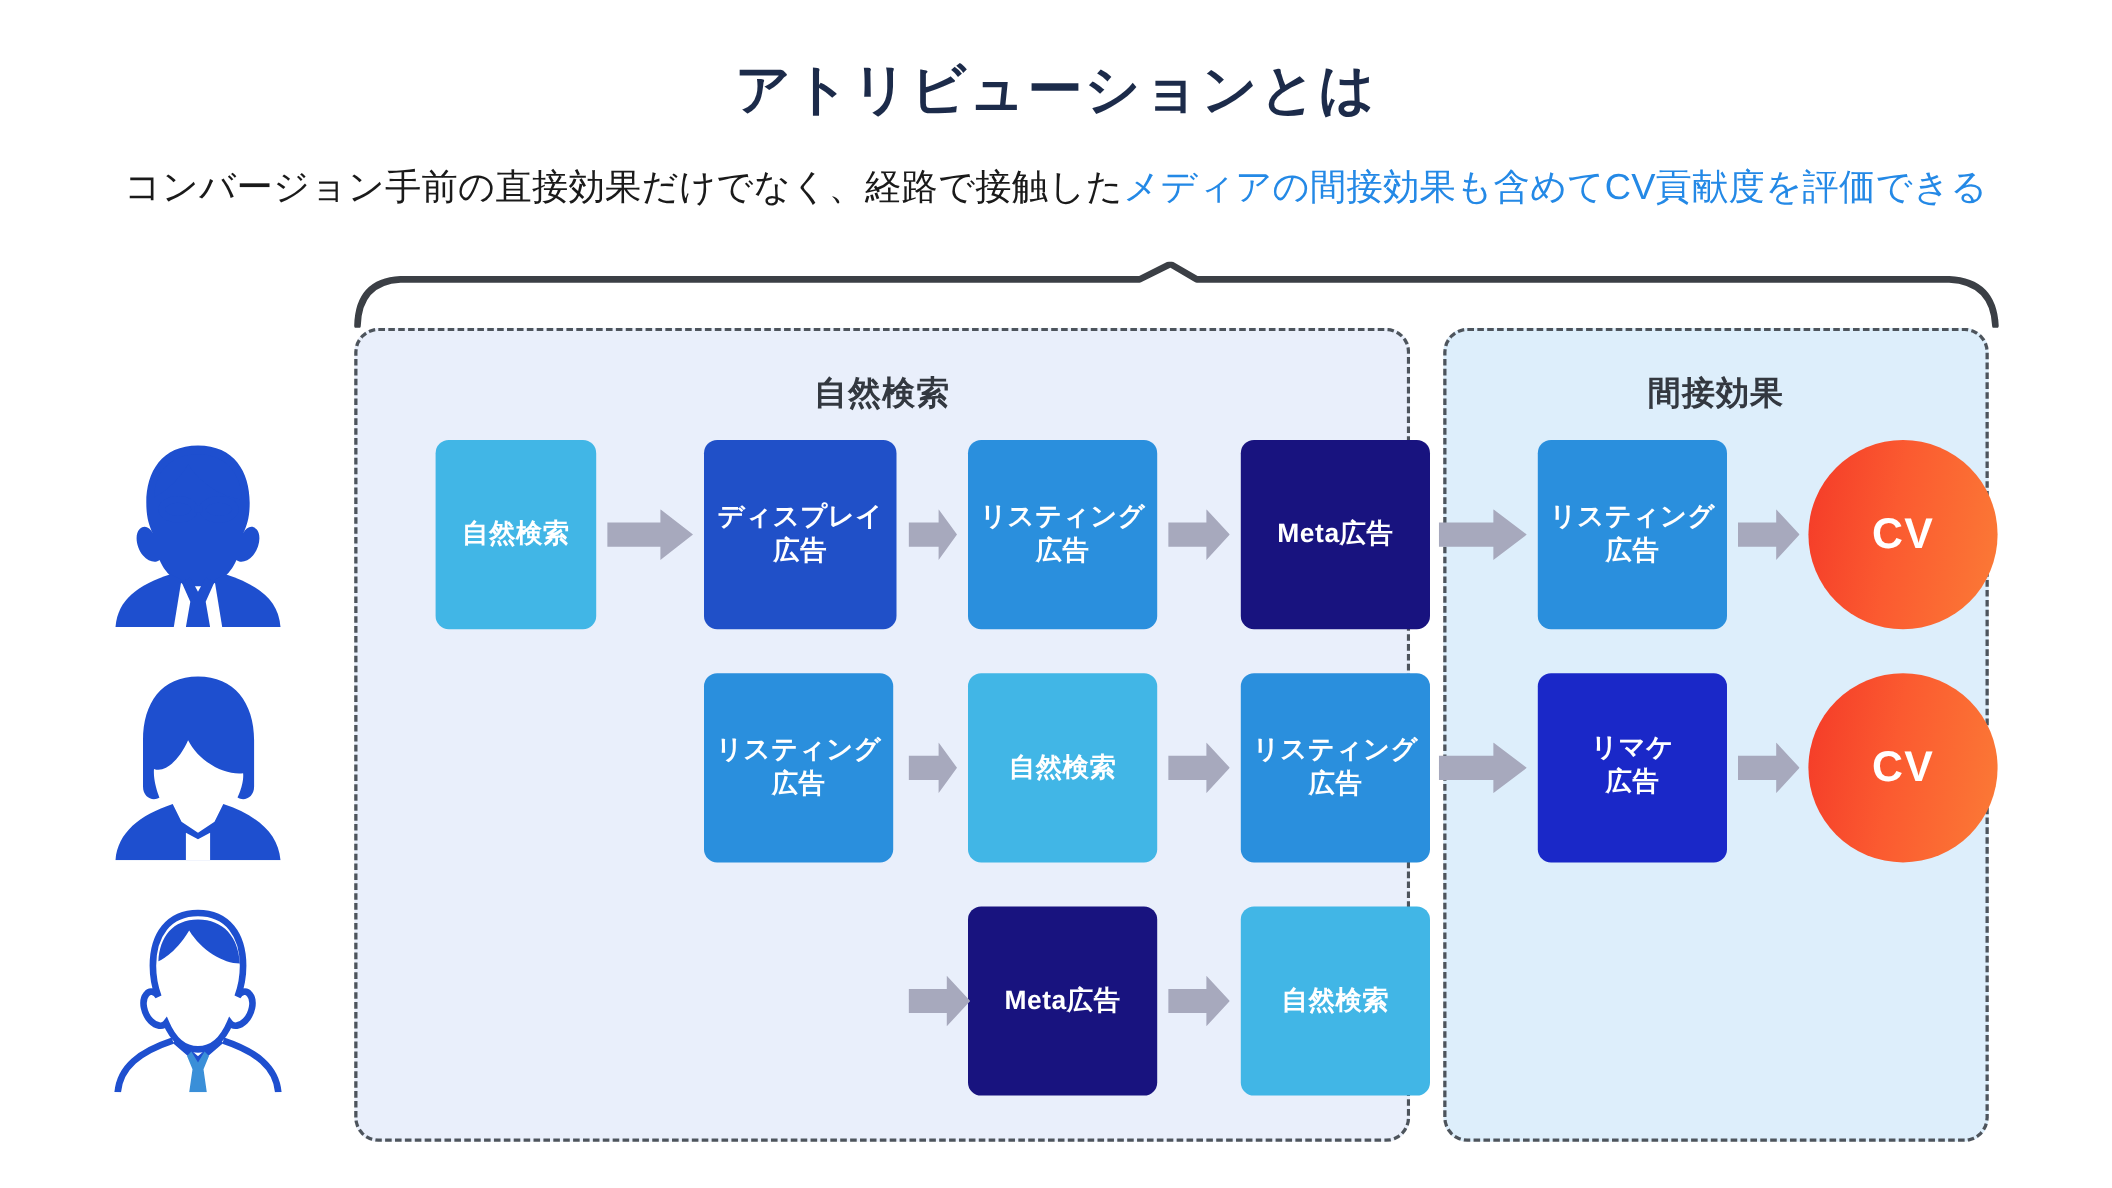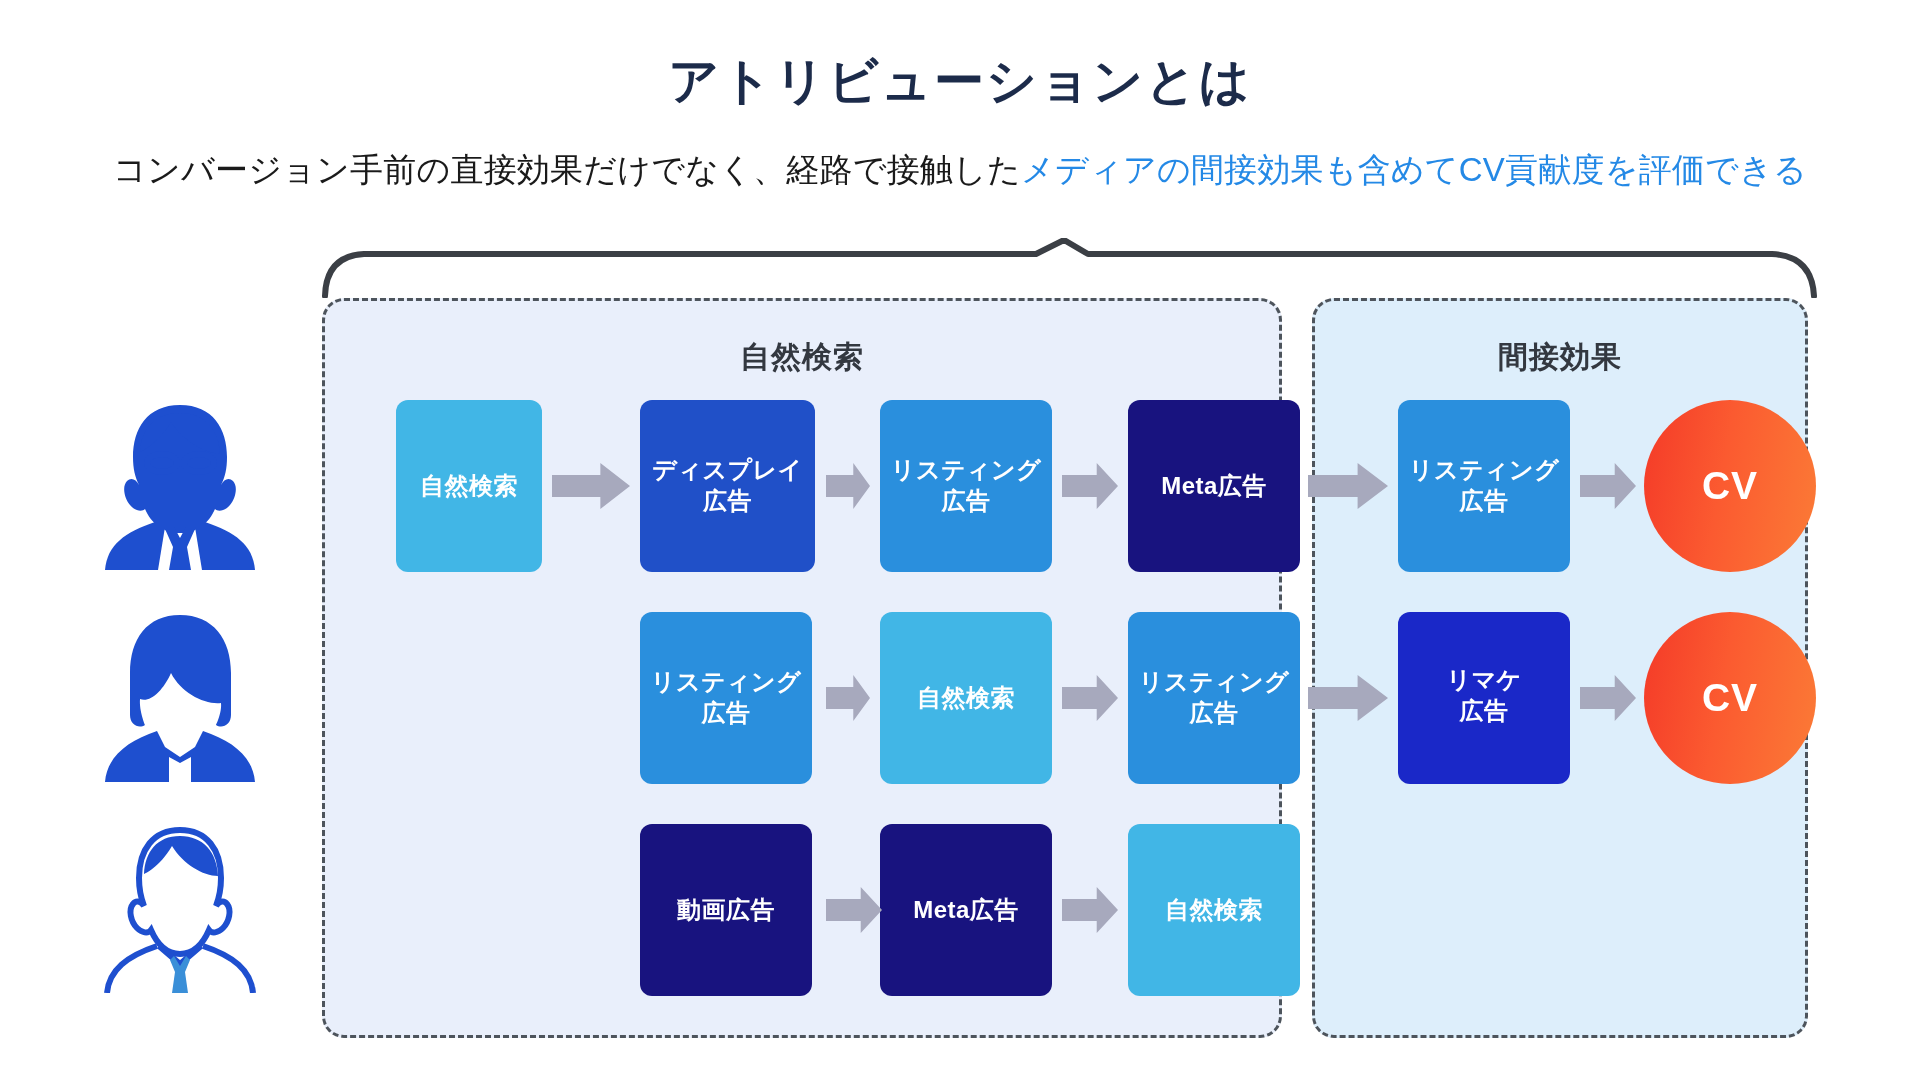--- a/index.html
+++ b/index.html
@@ -279,23 +279,20 @@
         <path d="M0 12 L62 12 L62 0 L100 23 L62 46 L62 34 L0 34 Z" fill="#a7a9bd"></path>
       </svg>
     </div>
     <div class="arrow" style="left: 1540px; width: 56px; top: 63px;">
       <svg viewBox="0 0 100 46" preserveAspectRatio="none" aria-hidden="true">
         <path d="M0 12 L62 12 L62 0 L100 23 L62 46 L62 34 L0 34 Z" fill="#a7a9bd"></path>
       </svg>
     </div>
   </div>
 <div class="flow-row" id="flow-row-2">
-    <div class="node" style="left: 600px; width: 172px; height: 172px; top: 0px; background: rgb(24, 19, 127);">
-      <span class="node-label">動画広告</span>
-    </div>
     <div class="node" style="left: 840px; width: 172px; height: 172px; top: 0px; background: rgb(24, 19, 127);">
       <span class="node-label">Meta広告</span>
     </div>
     <div class="node" style="left: 1088px; width: 172px; height: 172px; top: 0px; background: rgb(65, 182, 230);">
       <span class="node-label">自然検索</span>
     </div>
     <div class="arrow" style="left: 786px; width: 56px; top: 63px;">
       <svg viewBox="0 0 100 46" preserveAspectRatio="none" aria-hidden="true">
         <path d="M0 12 L62 12 L62 0 L100 23 L62 46 L62 34 L0 34 Z" fill="#a7a9bd"></path>
       </svg>

